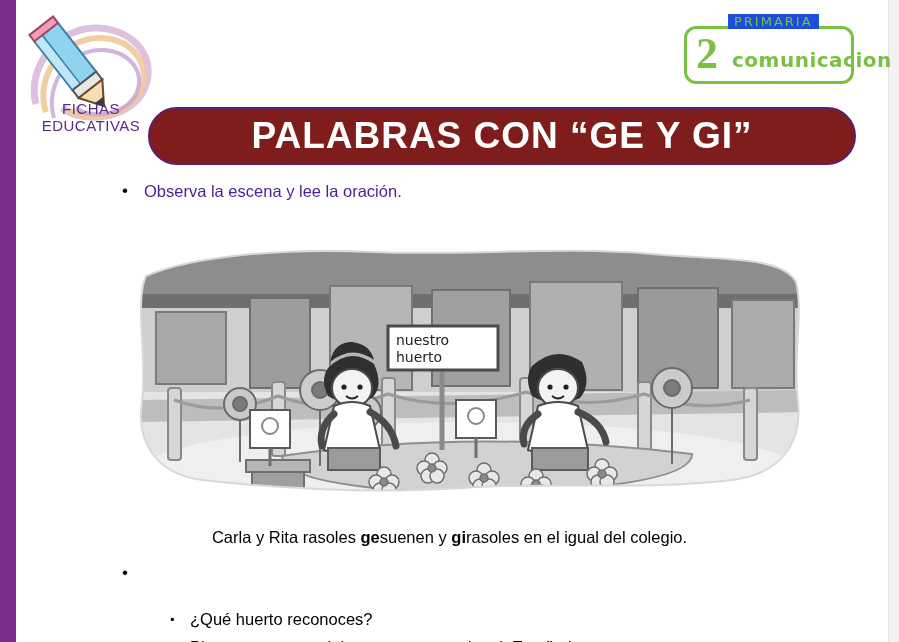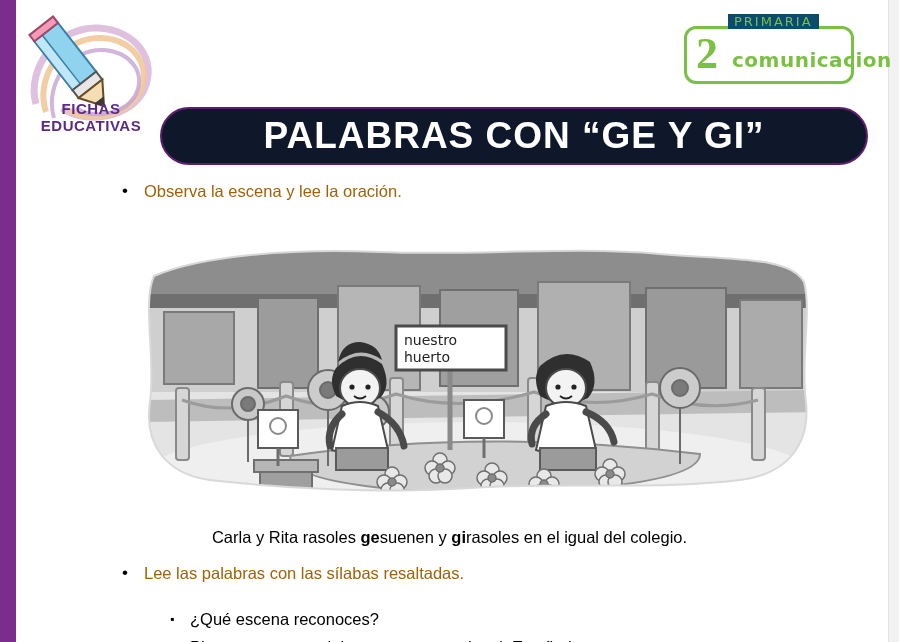--- a/index.html
+++ b/index.html
@@ -61,21 +61,21 @@
     height: 140px;
   }
   .logo svg { display: block; }
   .logo-text {
     position: absolute;
     left: 8px;
     top: 92px;
     width: 130px;
     text-align: center;
     color: #5b2a86;
-    font-weight: bold;
+    font-weight: normal;
     font-size: 15px;
     line-height: 17px;
     letter-spacing: 0.5px;
   }
 
   
   .badge {
     position: absolute;
     right: 45px;
     top: 14px;
@@ -85,21 +85,21 @@
   .badge-frame {
     position: absolute;
     left: 0; top: 12px;
     width: 170px; height: 58px;
     border: 3px solid #7ac143;
     border-radius: 12px;
   }
   .badge-primaria {
     position: absolute;
     left: 44px; top: 0;
-    background: #0c4a6e;
+    background: #1d4ed8;
     padding: 0 6px;
     color: #7ac143;
     font-size: 13px;
     letter-spacing: 2px;
     font-family: "DejaVu Sans", sans-serif;
   }
   .badge-num {
     position: absolute;
     left: 12px; top: 18px;
     color: #7ac143;
@@ -114,25 +114,25 @@
     color: #7ac143;
     font-size: 20px;
     font-weight: bold;
     letter-spacing: 0.5px;
     font-family: "DejaVu Sans", sans-serif;
   }
 
   
   .title-banner {
     position: absolute;
-    left: 160px;
+    left: 148px;
     top: 107px;
     width: 708px;
     height: 58px;
-    background: #0f172a;
+    background: #7f1d1d;
     border-radius: 29px;
     border: 2px solid #5d1f6d;
     display: flex;
     align-items: center;
     justify-content: center;
   }
   .title-text {
     color: #ffffff;
     font-size: 37px;
     font-weight: bold;
@@ -156,28 +156,28 @@
   }
   .bullet-dot {
     width: 22px;
     font-size: 17px;
     line-height: 22px;
     color: #000;
   }
   .bullet-text {
     font-size: 16.5px;
     line-height: 22px;
-    color: #a16207;
+    color: #4c1d95;
     font-family: "Liberation Sans", sans-serif;
   }
 
   
   .illustration {
     position: absolute;
-    left: 140px;
+    left: 132px;
     top: 62px;
     width: 676px;
     height: 265px;
   }
   .illustration svg { display:block; }
 
   .caption {
     position: absolute;
     left: 0;
     top: 348px;
@@ -421,28 +421,27 @@
     </svg>
   </div>
 
   <div class="caption">
     <span>Carla y Rita rasoles </span><b>ge</b><span>suenen y </span><b>gi</b><span>rasoles en el igual del colegio.</span>
   </div>
 
   <div class="bullet-row2">
     <div class="bullet-row">
       <span class="bullet-dot">•</span>
-      <span class="bullet-text">Lee las palabras con las sílabas resaltadas.</span>
     </div>
   </div>
 
   <div class="bullet-row3">
     <div class="sub-row">
       <span class="sub-square">▪</span>
-      <span class="sub-text">¿Qué escena reconoces?</span>
+      <span class="sub-text">¿Qué huerto reconoces?</span>
     </div>
     <div class="sub-row">
       <span class="sub-square">▪</span>
       <span class="sub-text">Piensa en otras palabras que suenen igual. Escríbelas.</span>
     </div>
   </div>
 
 </div>
 
 </body></html>

